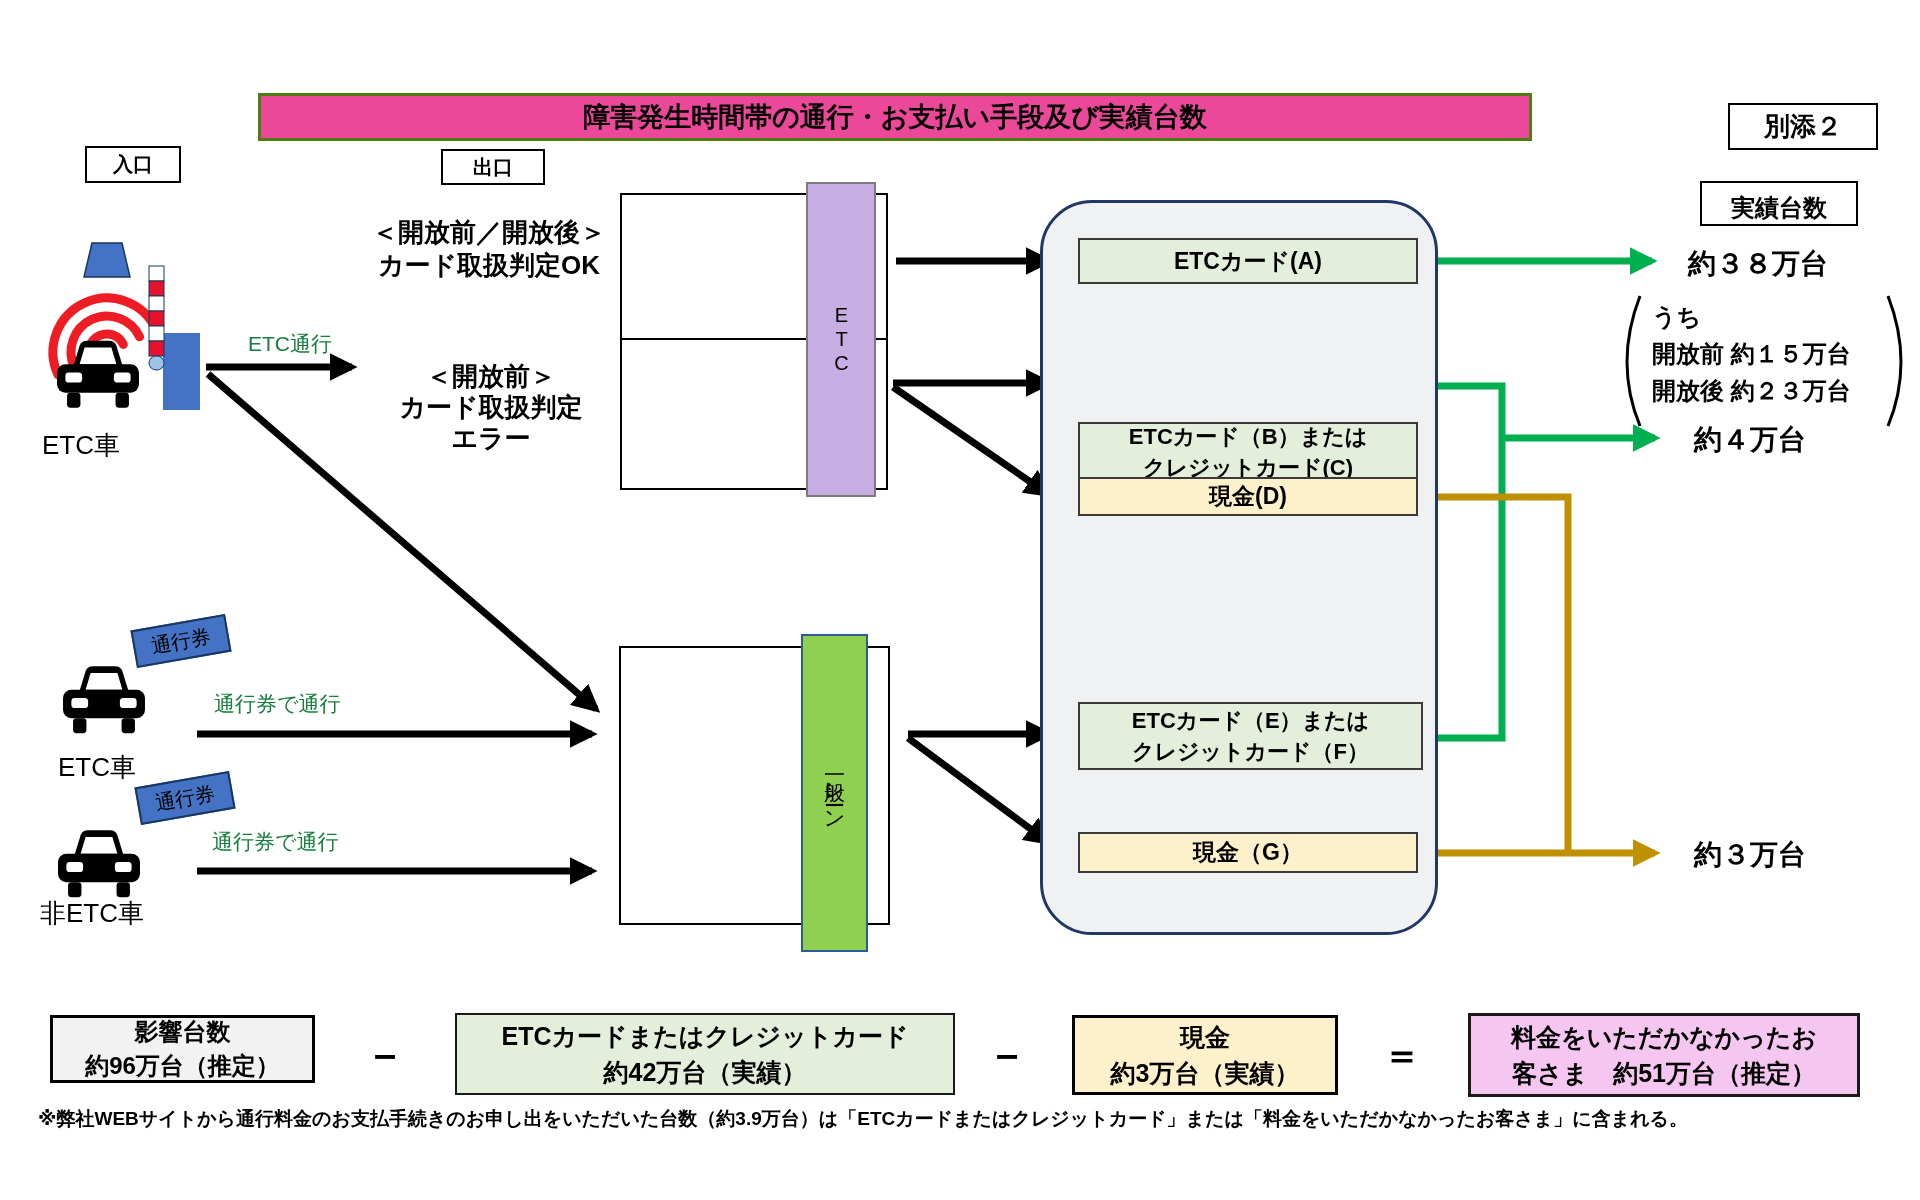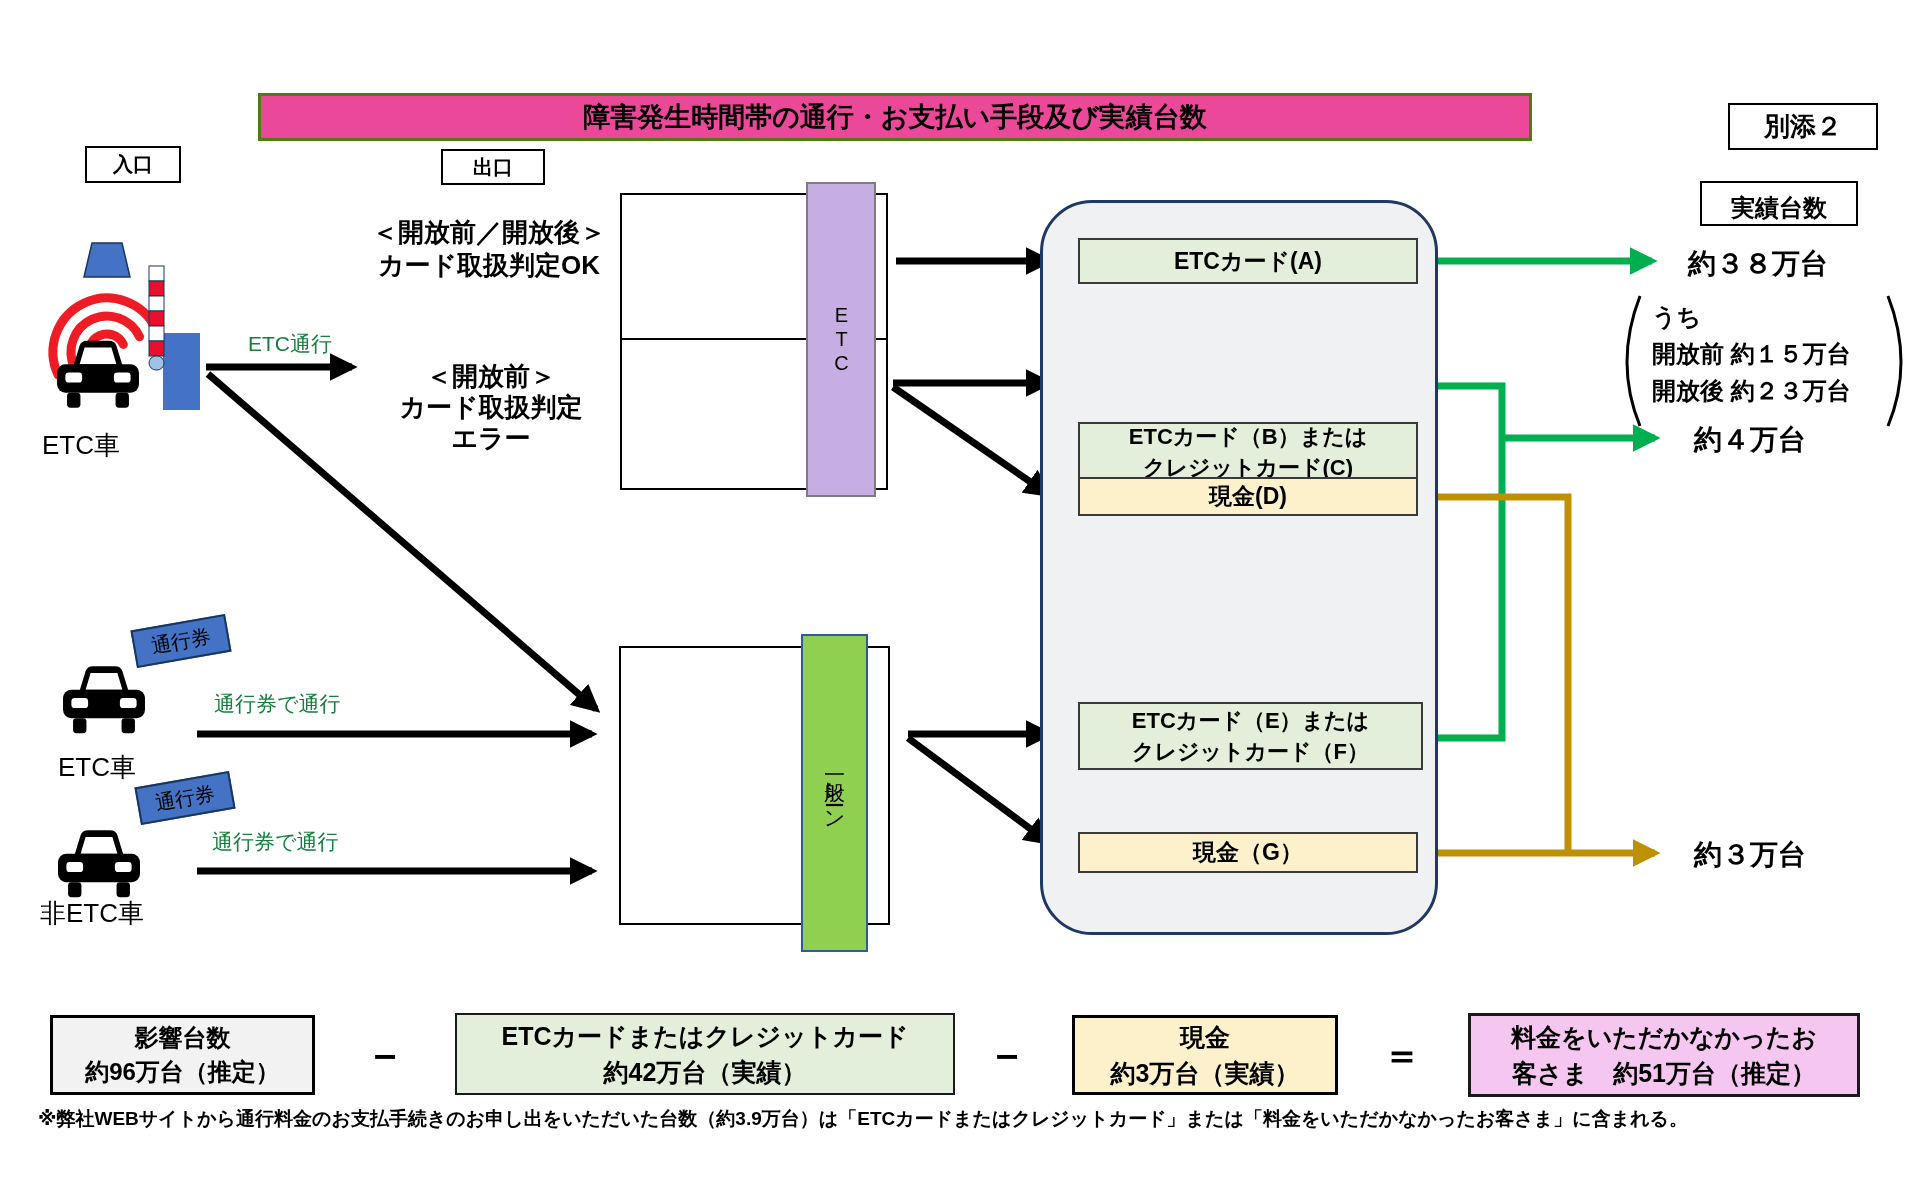--- a/index.html
+++ b/index.html
@@ -208,21 +208,21 @@
     <span>通行券</span>
   </div>
   <div class="abs ticket ctr" style="left:137px;top:779px;width:96px;height:38px;">
     <span>通行券</span>
   </div>
   <div class="abs" style="left:58px;top:750px;font-size:26px;">ETC車</div>
   <div class="abs" style="left:40px;top:896px;font-size:26px;">非ETC車</div>
   <div class="abs gray" style="left:214px;top:690px;font-size:21px;">通行券で通行</div>
   <div class="abs gray" style="left:212px;top:828px;font-size:21px;">通行券で通行</div>
 
-  <div class="abs ctr bold pre" style="left:50px;top:1015px;width:265px;height:80px;background:#f2f2f2;border:3px solid #000;font-size:24px;line-height:34px;">影響台数
+  <div class="abs ctr bold pre" style="left:50px;top:1015px;width:265px;height:68px;background:#f2f2f2;border:3px solid #000;font-size:24px;line-height:34px;">影響台数
 約96万台（推定）</div>
   <div class="abs ctr bold" style="left:340px;top:1027px;width:90px;height:56px;font-size:42px;">－</div>
   <div class="abs ctr bold pre" style="left:455px;top:1013px;width:500px;height:82px;background:#e3efda;border:2.5px solid #1a1a1a;font-size:25px;line-height:36px;">ETCカードまたはクレジットカード
 約42万台（実績）</div>
   <div class="abs ctr bold" style="left:962px;top:1027px;width:90px;height:56px;font-size:42px;">－</div>
   <div class="abs ctr bold pre" style="left:1072px;top:1015px;width:266px;height:80px;background:#fdf1cb;border:3px solid #000;font-size:25px;line-height:36px;">現金
 約3万台（実績）</div>
   <div class="abs ctr bold" style="left:1352px;top:1029px;width:100px;height:52px;font-size:38px;">＝</div>
   <div class="abs ctr bold pre" style="left:1468px;top:1013px;width:392px;height:84px;background:#f5c6f0;border:3px solid #1a1a1a;font-size:25px;line-height:36px;">料金をいただかなかったお
 客さま　約51万台（推定）</div>

